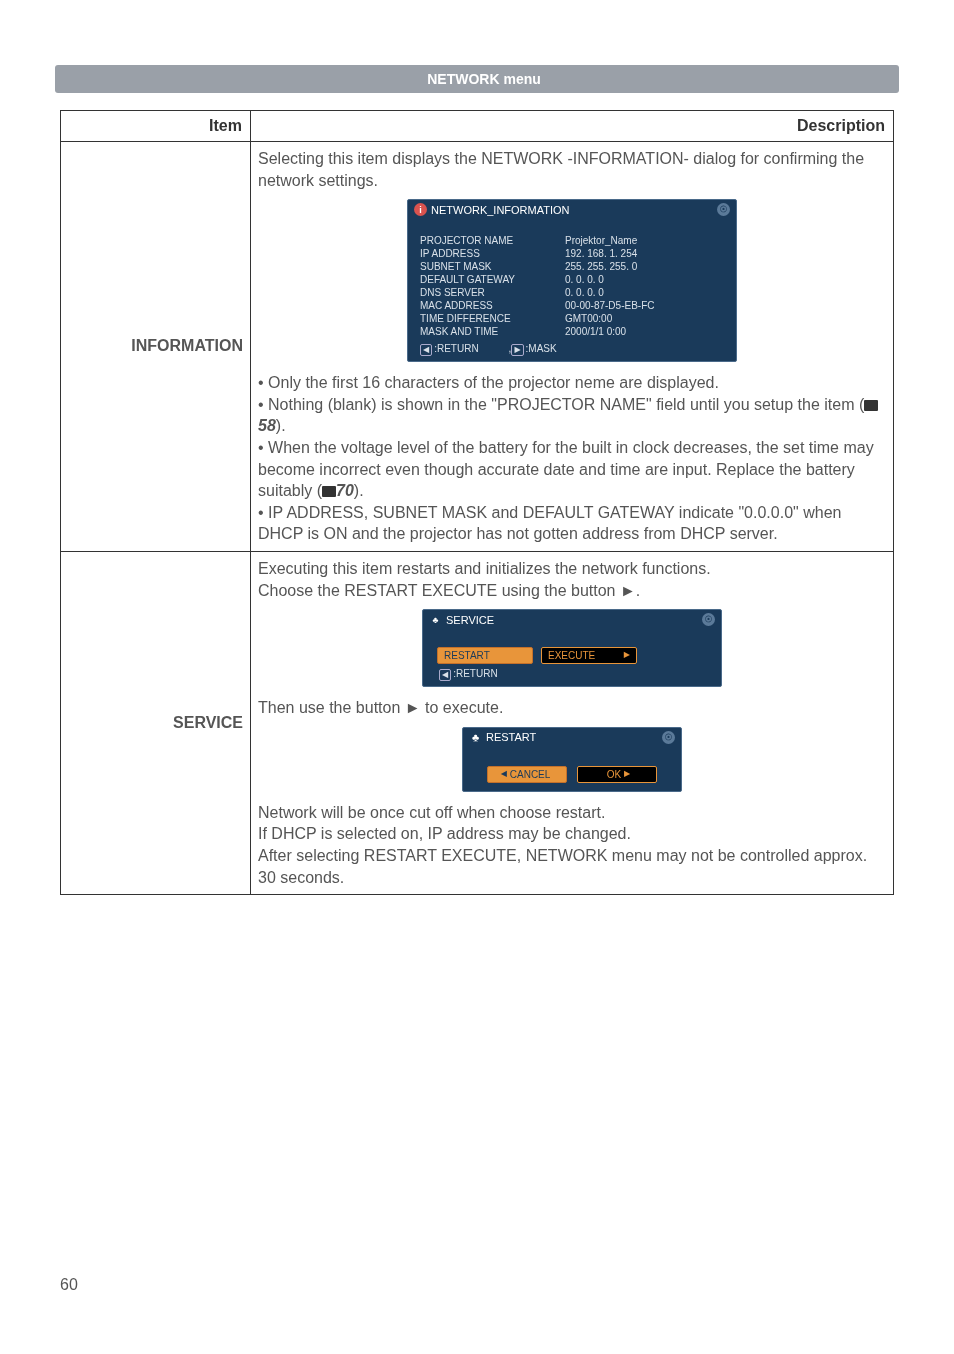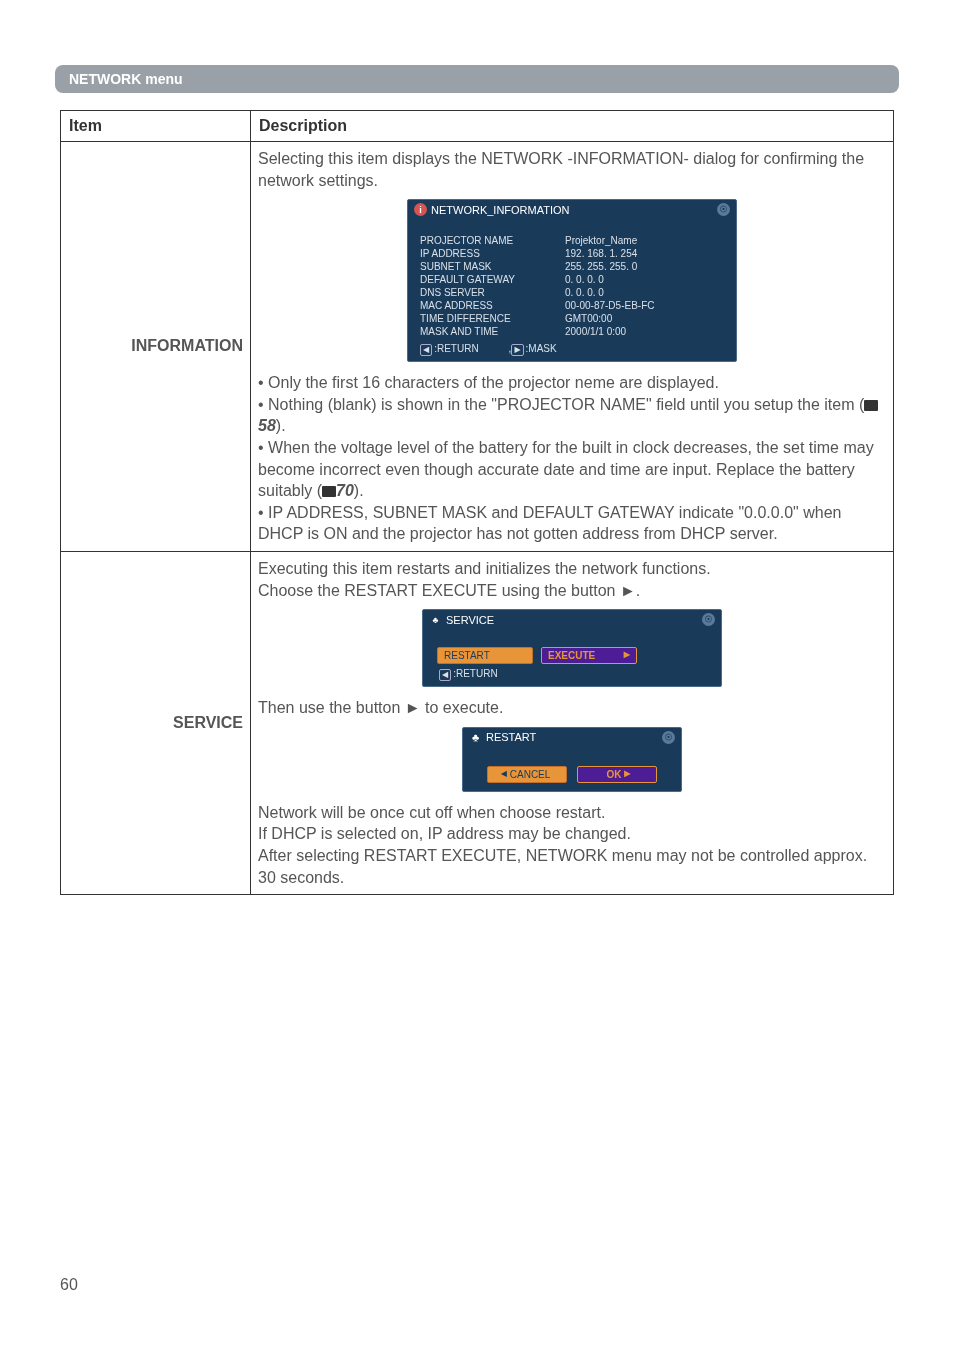--- a/index.html
+++ b/index.html
@@ -11,24 +11,25 @@
     color: #333;
     position: relative;
   }
   .header-bar {
     position: absolute;
     top: 65px;
     left: 55px;
     right: 55px;
     height: 28px;
     background: #9aa0a8;
-    border-radius: 8px;
+    border-radius: 3px;
     display: flex;
     align-items: center;
     padding-left: 14px;
+    justify-content: center;
   }
   .header-bar span {
     color: #fff;
     font-weight: bold;
     font-size: 14px;
   }
   .main-table {
     position: absolute;
     top: 110px;
     left: 60px;
@@ -36,21 +37,21 @@
     border-collapse: collapse;
     width: 834px;
   }
   .main-table th, .main-table td {
     border: 1.5px solid #333;
     vertical-align: middle;
     font-size: 16px;
     color: #555;
   }
   .main-table th {
-    text-align: left;
+    text-align: right;
     font-weight: bold;
     padding: 6px 8px;
     color: #333;
   }
   .main-table td {
     padding: 6px 7px;
   }
   .item-col {
     width: 190px;
     text-align: right;
@@ -178,24 +179,23 @@
     align-items: center;
     justify-content: space-between;
     line-height: 1.3;
   }
   .osd-btn.sel {
     background: #e8953a;
     color: #1a3a5a;
     border: 1px solid #c4702a;
   }
   .osd-btn.unsel {
-    background: #4c1d95;
+    background: #000000;
     color: #e8953a;
     border: 1px solid #e8953a;
-    font-weight: bold;
   }
   .osd-btn.center { justify-content: center; }
   .osd-static {
     color: #d8e0e8;
     font-size: 10px;
     margin-left: 2px;
   }
   .tri { font-size: 8px; }
   
   .osd-restart {

